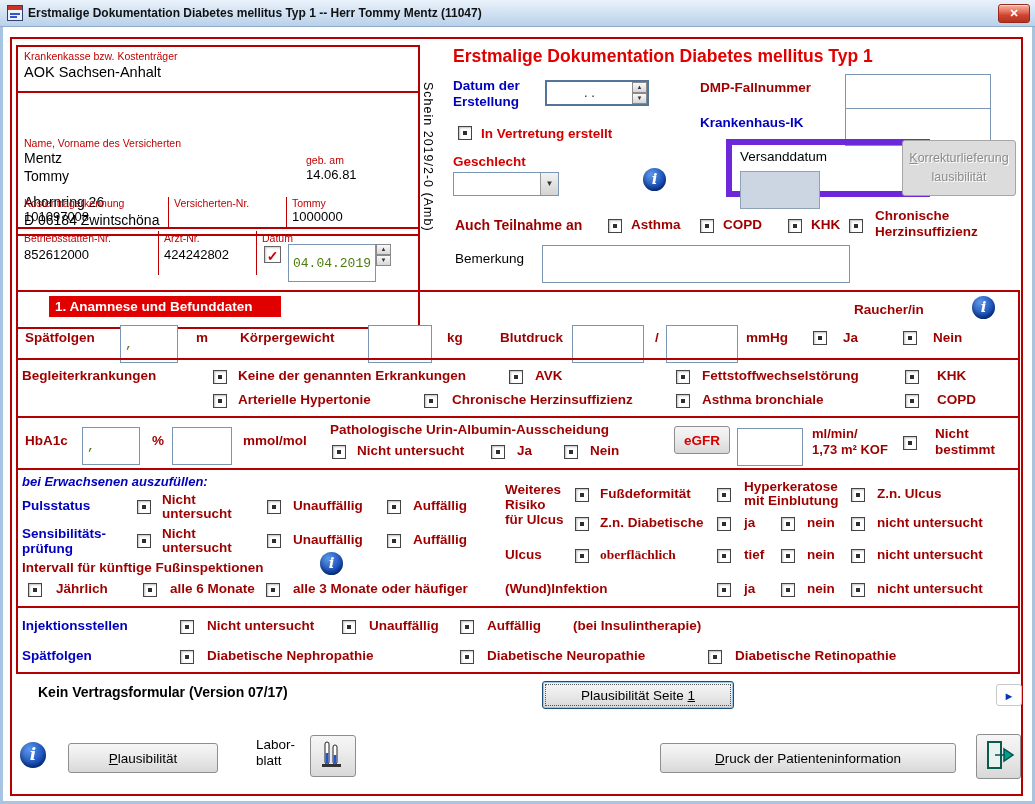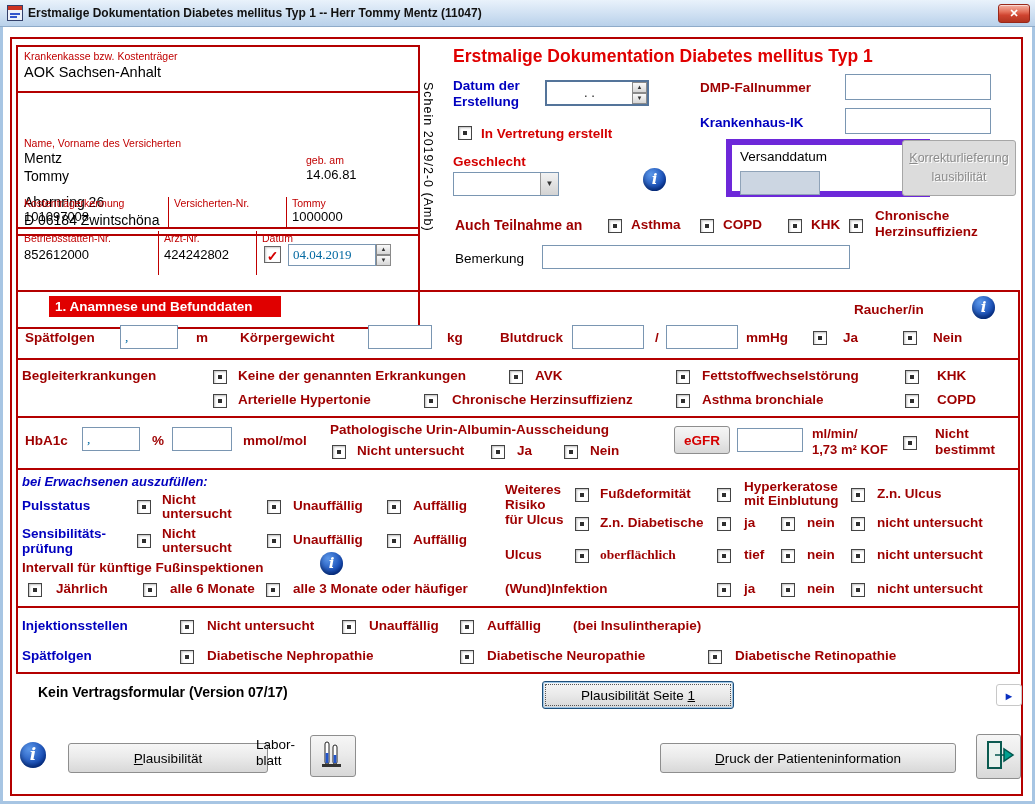--- a/index.html
+++ b/index.html
@@ -21,21 +21,21 @@
   
   .m  { color:#9e0000; font-weight:bold; font-size:13.5px; white-space:nowrap; }   
   .b  { color:#0000bf; font-weight:bold; font-size:13.5px; white-space:nowrap; }   
   .r  { color:#d40000; font-weight:bold; font-size:13.5px; white-space:nowrap; }   
   .k  { color:#000; font-size:13.5px; white-space:nowrap; }                        
   .sm { color:#c00000; font-size:10.5px; white-space:nowrap; }                     
   .it { font-style:italic; font-weight:bold; font-size:13px; color:#0000bf; white-space:nowrap; }
   .title-red { color:#e00000; font-weight:bold; font-size:17.5px; white-space:nowrap; }
 
   
-  .inp { position:absolute; background:#fff; border:1px solid #7a96b2; font-family:Liberation Serif, serif; font-size:13.5px; color:#0369a1; padding:2px 4px; }
+  .inp { position:absolute; background:#fff; border:1px solid #7a96b2; font-family:Liberation Mono, monospace; font-size:13.5px; color:#4d7c0f; padding:18px 4px; }
   .inp-dis { background:#ccd6e2; border:1px solid #8fa3b8; }
   .cb { position:absolute; width:14px; height:14px; background:#fff; border:1px solid #444;
     box-shadow:inset 1px 1px 2px rgba(0,0,0,.25); cursor:pointer; }
   .cb::after { content:""; position:absolute; left:4px; top:4px; width:4px; height:4px; background:#2e2e2e; }
   .cbchk { position:absolute; width:17px; height:17px; background:#fff; border:1px solid #666;
     box-shadow:inset 1px 1px 2px rgba(0,0,0,.2); cursor:pointer; text-align:center; }
   .tick { color:#d40000; font-weight:bold; font-size:14px; line-height:15px; }
   .btn { position:absolute; background:linear-gradient(#f6f6f6,#ebebeb 45%,#d8d8d8); border:1px solid #8e8e8e; border-radius:3px;
     font-family:inherit; font-size:13.5px; color:#000; cursor:pointer; }
   .btn-focus { border:1px solid #1e4e78; outline:1px dotted #555; outline-offset:-4px; box-shadow:0 0 0 1px #9ec7e8 inset; }
@@ -319,21 +319,21 @@
 
   <span class="abs k" style="left:38px; top:684px; font-size:14px; font-weight:bold;">Kein Vertragsformular (Version 07/17)</span>
   <button class="btn btn-focus" style="left:542px; top:681px; width:192px; height:28px;">
     <span>Plausibilität Seite </span><span class="u">1</span>
   </button>
   <button class="btn" style="left:996px; top:684px; width:26px; height:22px; background:#fff; border:1px solid #c8c8c8;">
     <span style="color:#0a30c0; font-size:11px;">►</span>
   </button>
 
   <span class="info" style="left:20px; top:742px; width:26px; height:26px;"><i style="line-height:25px; font-size:17px;">i</i></span>
-  <button class="btn" style="left:68px; top:743px; width:200px; height:30px;">
+  <button class="btn" style="left:68px; top:743px; width:150px; height:30px;">
     <span class="u">P</span><span>lausibilität</span>
   </button>
   <span class="abs k" style="left:256px; top:737px;">Labor-</span>
   <span class="abs k" style="left:256px; top:753px;">blatt</span>
   <button class="btn" style="left:310px; top:735px; width:46px; height:42px;">
     <span>
       <svg width="26" height="30" viewBox="0 0 26 30">
           <rect x="5" y="2" width="4" height="22" rx="2" fill="#fff" stroke="#222"></rect>
           <rect x="5.6" y="13" width="2.8" height="10" fill="#2255cc"></rect>
           <rect x="13" y="5" width="4" height="19" rx="2" fill="#fff" stroke="#222"></rect>

